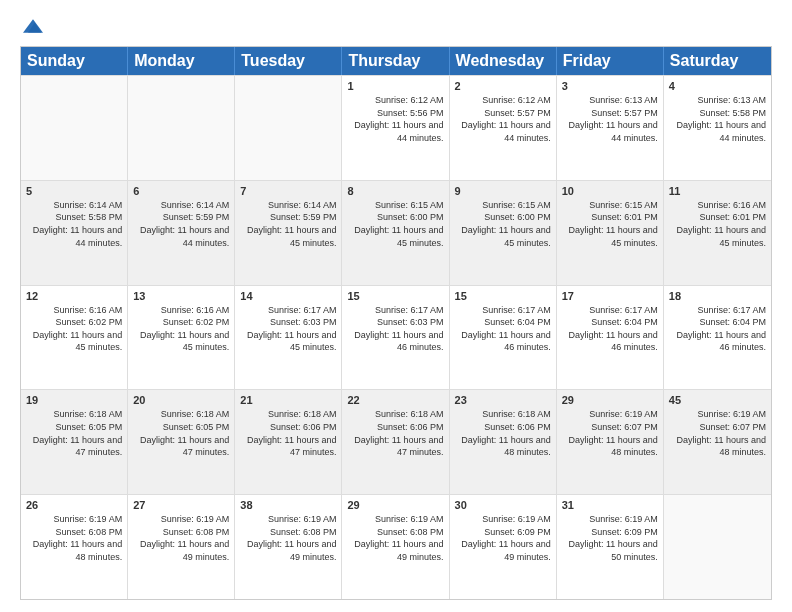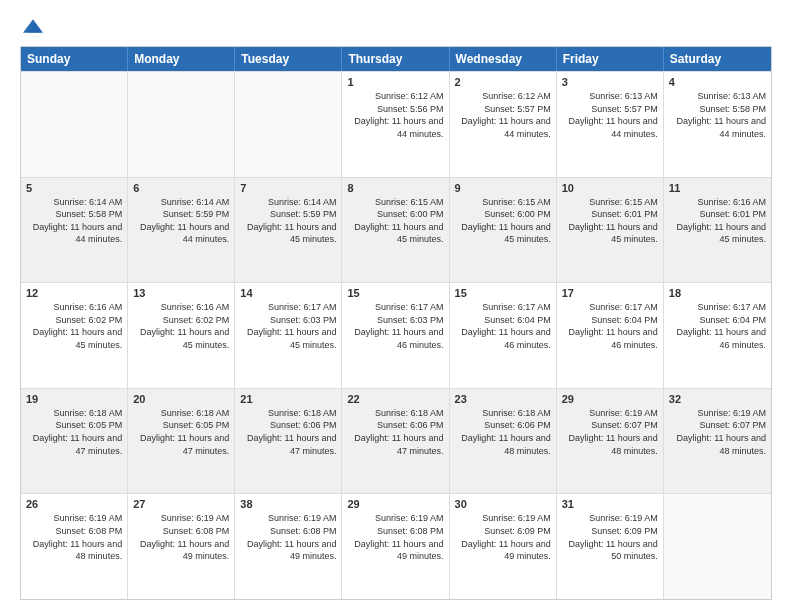--- a/index.html
+++ b/index.html
@@ -67,21 +67,21 @@
       border: 1px solid #ccc;
     }
     .cal-header {
       display: grid;
       grid-template-columns: repeat(7, 1fr);
       background: #2a6db5;
     }
     .cal-header-cell {
       color: #fff;
       font-weight: bold;
-      font-size: 12px;
+      font-size: 16px;
       padding: 5px 6px;
       text-align: left;
       border-right: 1px solid #4a8dd5;
     }
     .cal-header-cell:last-child {
       border-right: none;
     }
     .cal-body {
       flex: 1;
       display: flex;
@@ -306,21 +306,21 @@
 Sunset: 6:06 PM
 Daylight: 11 hours and 48 minutes.</div>
           </div>
           <div class="cal-cell shaded">
             <div class="day-num">29</div>
             <div class="cell-info" style="white-space: pre-line;">Sunrise: 6:19 AM
 Sunset: 6:07 PM
 Daylight: 11 hours and 48 minutes.</div>
           </div>
           <div class="cal-cell shaded">
-            <div class="day-num">32</div>
+            <div class="day-num">45</div>
             <div class="cell-info" style="white-space: pre-line;">Sunrise: 6:19 AM
 Sunset: 6:07 PM
 Daylight: 11 hours and 48 minutes.</div>
           </div>
         </div>
         <div class="cal-row">
           <div class="cal-cell">
             <div class="day-num">26</div>
             <div class="cell-info" style="white-space: pre-line;">Sunrise: 6:19 AM
 Sunset: 6:08 PM

